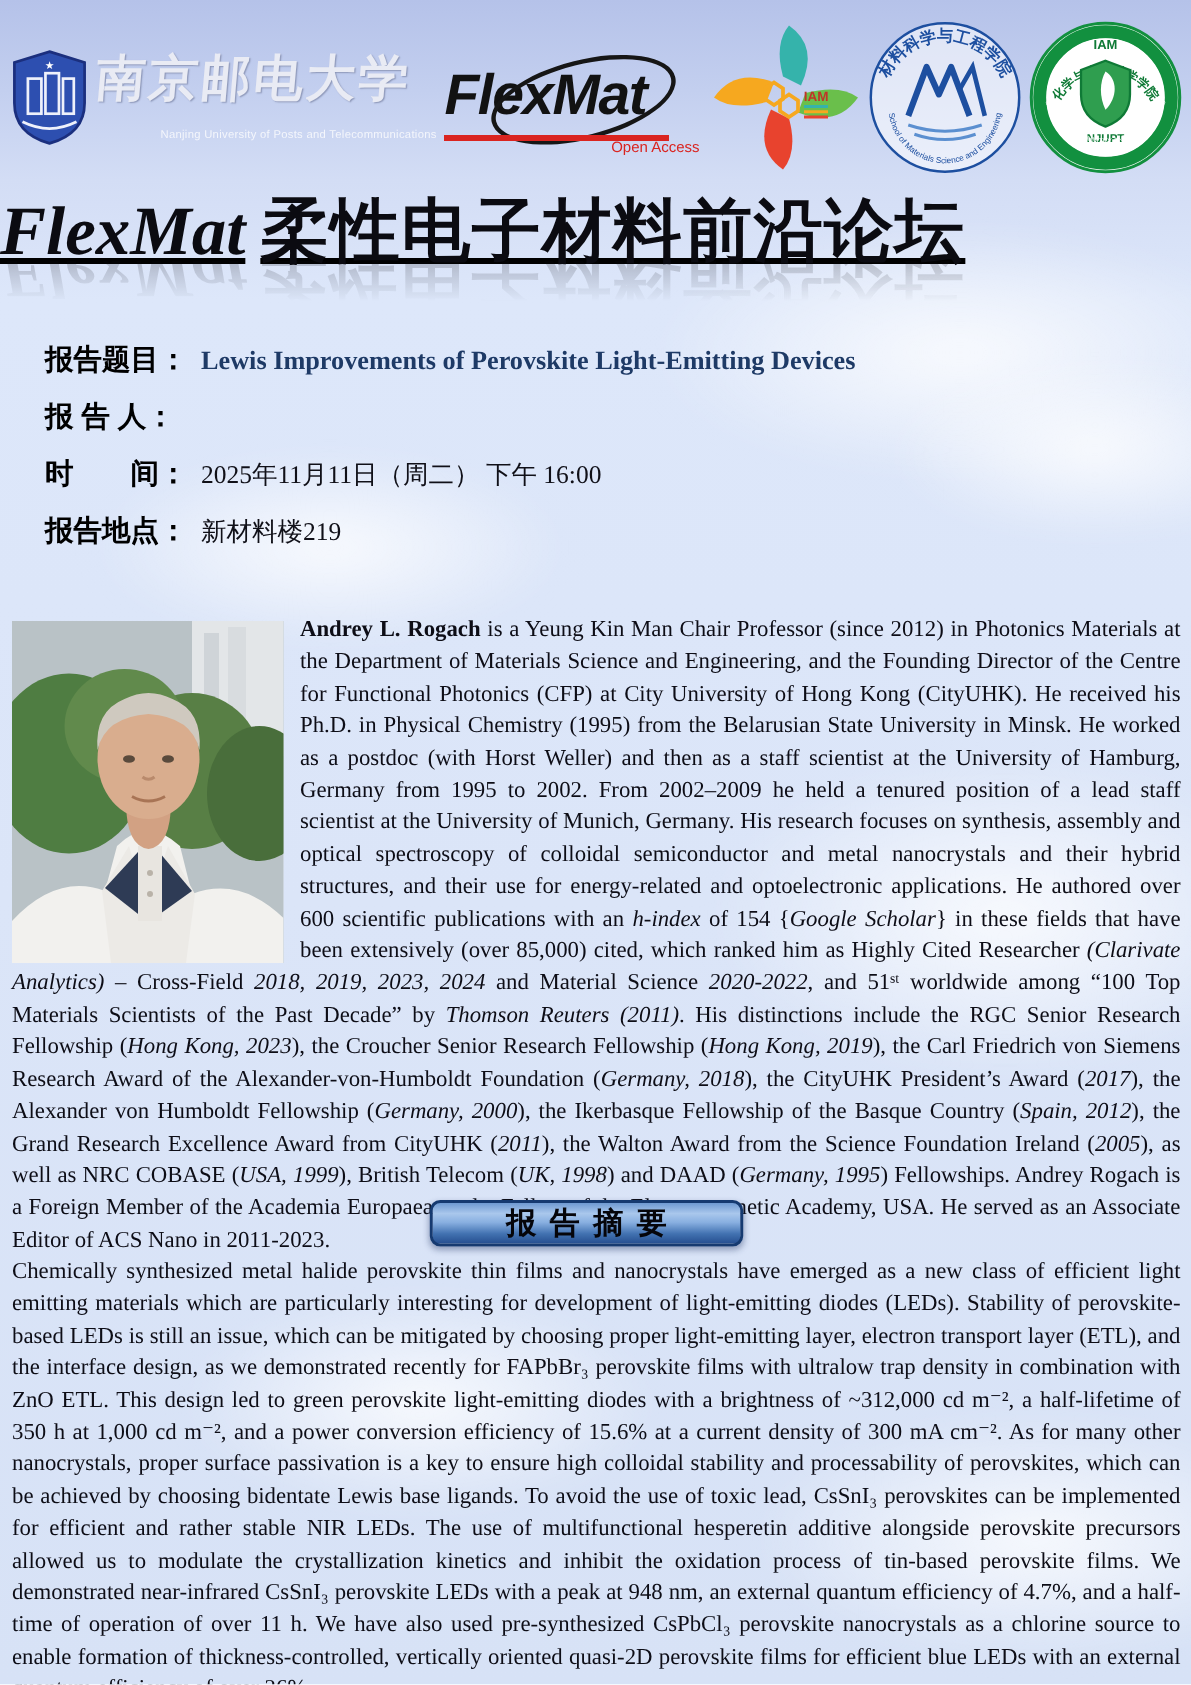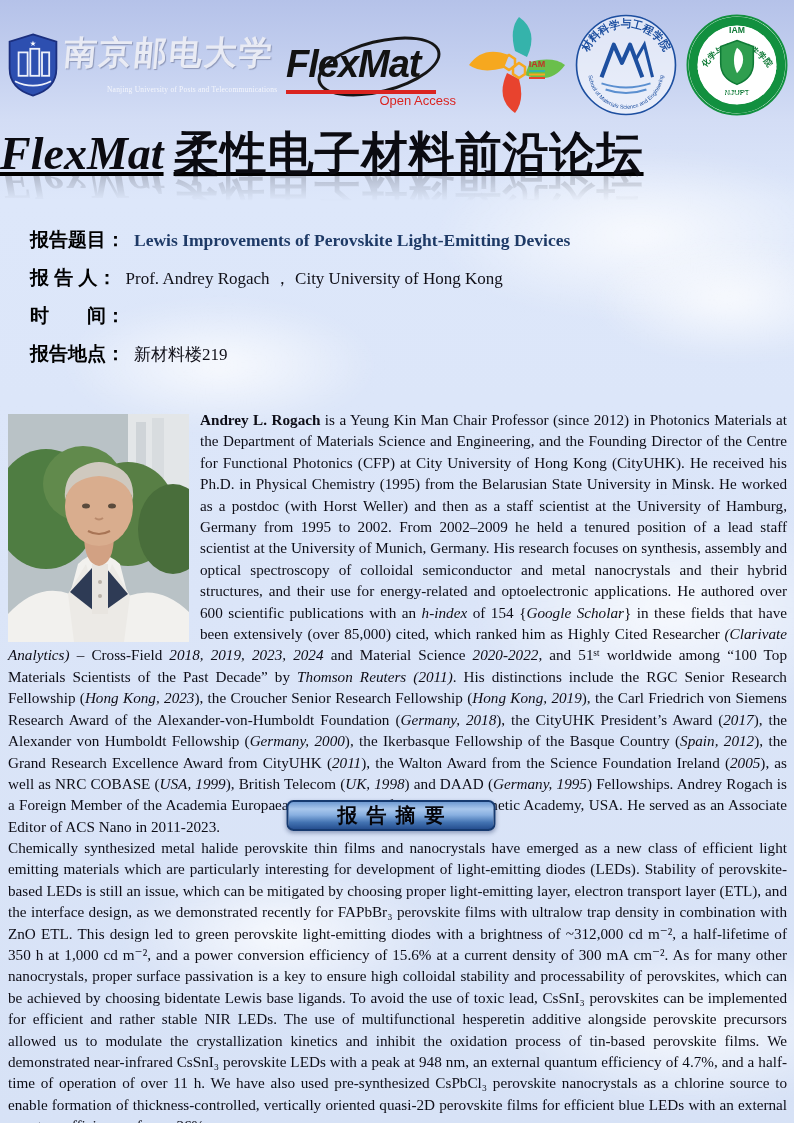--- a/index.html
+++ b/index.html
@@ -10,28 +10,28 @@
     background:radial-gradient(ellipse at center,rgba(255,255,255,.8) 0%,rgba(255,255,255,0) 70%);}
   .layer{position:absolute;left:0;top:0;width:100%;height:100%;}
   .content{z-index:2;}
 
   
   .logos{position:absolute;top:14px;left:6px;width:782px;height:102px;display:flex;align-items:center;justify-content:space-between;}
   .njupt{display:flex;align-items:center;gap:4px;}
   .njupt-text{display:flex;flex-direction:column;line-height:1;}
   .njupt-cn{font-size:33px;font-weight:bold;color:#e9ebf4;letter-spacing:2px;transform:skewX(-5deg);
     text-shadow:1px 1px 1px #8d97b8;font-family:"Liberation Serif",serif;}
-  .njupt-en{font-size:7.5px;color:#f4f6fc;margin-top:16px;letter-spacing:.2px;font-family:Liberation Serif, serif;padding-left:43px;}
+  .njupt-en{font-size:7.5px;color:#f4f6fc;margin-top:16px;letter-spacing:.2px;font-family:Liberation Sans, sans-serif;padding-left:43px;}
   .flexmat{position:relative;width:172px;height:58px;margin-top:8px;}
   .flexmat-word{font-family:"Liberation Sans","DejaVu Sans",sans-serif;font-weight:900;font-style:italic;
     font-size:38px;color:#121212;letter-spacing:-1px;line-height:48px;}
   .flexmat-swoosh{position:absolute;left:30px;top:0px;width:120px;height:47px;border:3.5px solid #161616;
     border-radius:50%;transform:rotate(-14deg);}
   .flexmat-underline{position:absolute;left:0;top:50px;width:150px;height:3.5px;background:#da2420;}
-  .flexmat-oa{position:absolute;right:2px;top:53px;font-size:13px;color:#da2420;font-family:"Liberation Sans",sans-serif;margin-left:32px;}
+  .flexmat-oa{position:absolute;right:2px;top:53px;font-size:10px;color:#da2420;font-family:"Liberation Sans",sans-serif;margin-left:32px;}
   .seal{display:block;}
 
   
   .title-wrap{position:absolute;top:128px;left:0;width:100%;text-align:left;line-height:1.1;text-decoration:underline;}
   .title-line{font-size:46px;font-weight:bold;color:#0b0b11;white-space:nowrap;}
   .title-latin{font-family:"Liberation Serif","DejaVu Serif",serif;font-style:italic;margin-right:10px;}
   .title-cjk{font-family:"Liberation Sans","DejaVu Sans",sans-serif;letter-spacing:1px;}
   .title-mirror{transform:scaleY(-1);opacity:.22;height:34px;overflow:hidden;margin-top:-6px;
     -webkit-mask-image:linear-gradient(0deg,rgba(0,0,0,.9),transparent 80%);
     mask-image:linear-gradient(0deg,rgba(0,0,0,.9),transparent 80%);}
@@ -165,24 +165,24 @@
       </div>
     </div>
 
     <div class="details">
       <div class="detail-row em">
         <span class="detail-label">报告题目：</span>
         <span class="detail-value">Lewis Improvements of Perovskite Light-Emitting Devices</span>
       </div>
       <div class="detail-row">
         <span class="detail-label">报 告 人：</span>
-        <span class="detail-value">Prof. Andrey Rogach ， City University of Hong Kong</span>
       </div>
       <div class="detail-row">
         <span class="detail-label">时　　间：</span>
+        <span class="detail-value">2025年11月11日（周二） 下午 16:00</span>
       </div>
       <div class="detail-row">
         <span class="detail-label">报告地点：</span>
         <span class="detail-value">新材料楼219</span>
       </div>
     </div>
 
 
     <div class="bio">
       <svg class="photo" viewBox="0 0 181 228">

